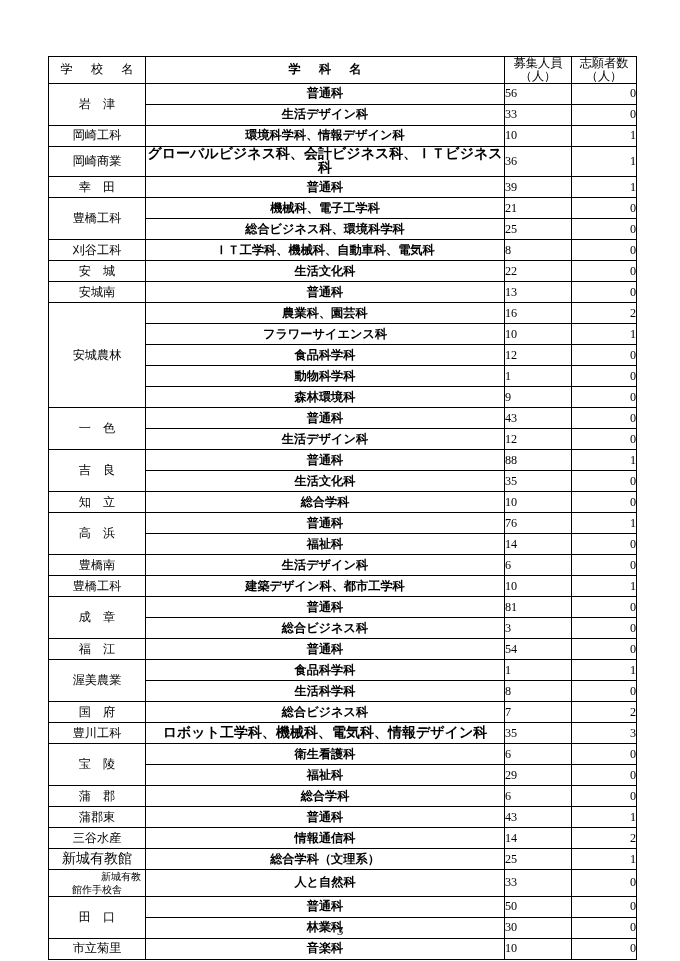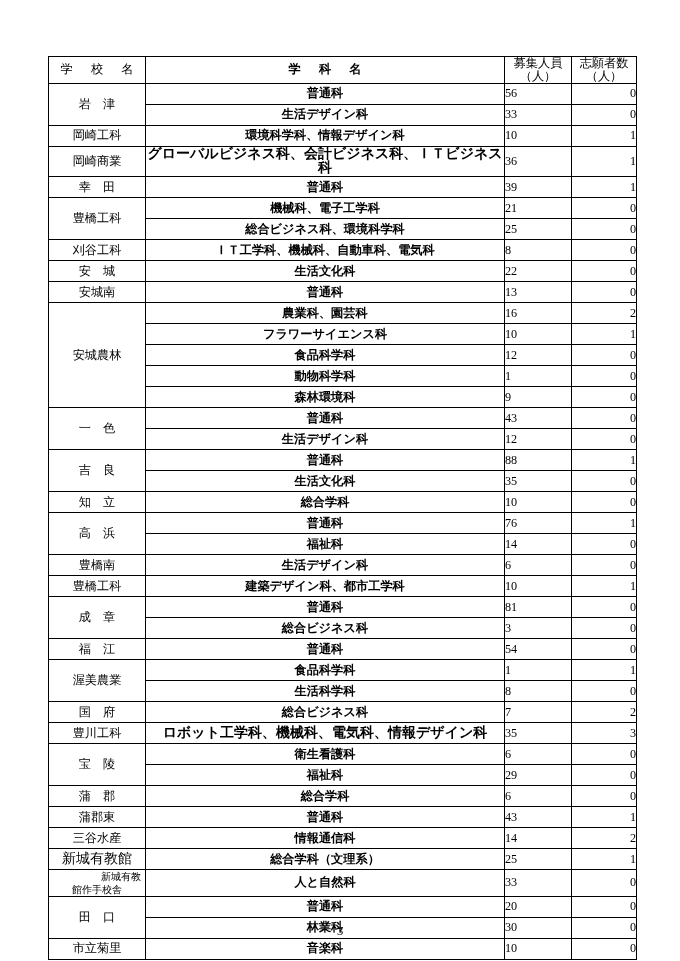--- a/index.html
+++ b/index.html
@@ -320,21 +320,21 @@
         </tr>
         <tr>
           <td class="c-school"><span class="tiny">新城有教館作手校舎</span></td>
           <td class="c-course"><span>人と自然科</span></td>
           <td class="c-cap">33</td>
           <td class="c-app">0</td>
         </tr>
         <tr>
           <td class="c-school" rowspan="2"><span>田　口</span></td>
           <td class="c-course"><span>普通科</span></td>
-          <td class="c-cap">20</td>
+          <td class="c-cap">50</td>
           <td class="c-app">0</td>
         </tr>
         <tr>
           <td class="c-course"><span>林業科</span></td>
           <td class="c-cap">30</td>
           <td class="c-app">0</td>
         </tr>
         <tr>
           <td class="c-school"><span>市立菊里</span></td>
           <td class="c-course"><span>音楽科</span></td>

